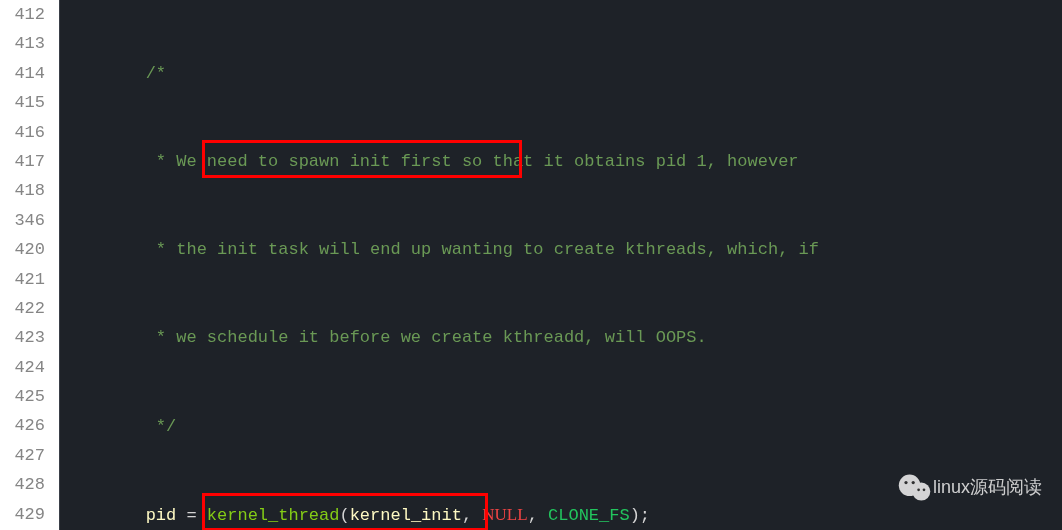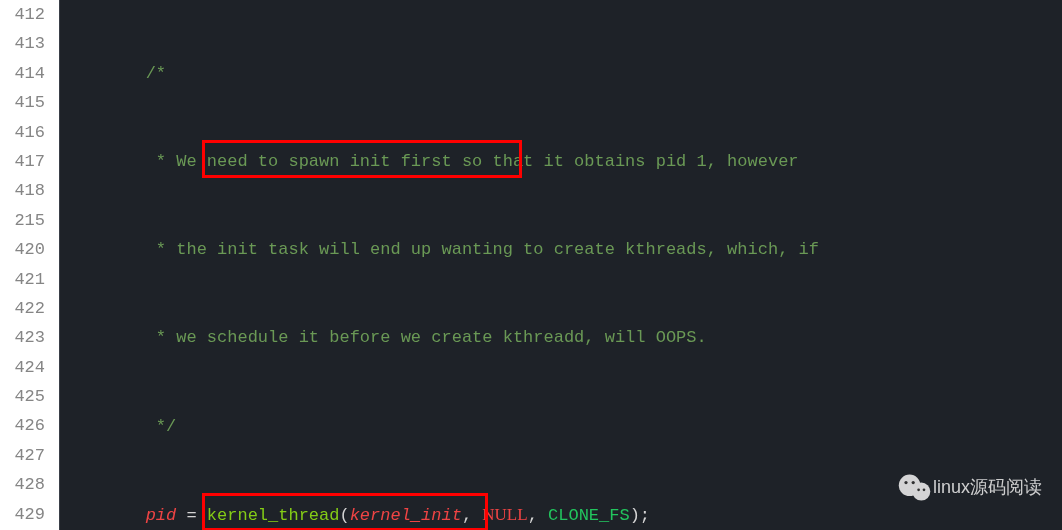--- a/index.html
+++ b/index.html
@@ -38,21 +38,21 @@
     }
     .code {
       padding-left: 4px;
       position: relative;
       white-space: pre;
     }
     .code-line {
       height: 29.4px;
     }
     .t-comment { color: #6a9955; }
-    .t-var { color: #ef4444; font-style: italic; }
+    .t-var { color: #fef9c3; }
     .t-op { color: #d4d4d4; }
     .t-fn { color: #84cc16; }
     .t-null { color: #ef4444; font-family: Liberation Serif, serif; }
     .t-const { color: #22c55e; }
     .t-punc { color: #d4d4d4; }
     .highlight-box {
       position: absolute;
       border: 3px solid #ff0000;
       pointer-events: none;
       z-index: 10;
@@ -83,21 +83,21 @@
 
 <div class="editor">
   <div class="gutter">
     <div class="gutter-line">412</div>
     <div class="gutter-line">413</div>
     <div class="gutter-line">414</div>
     <div class="gutter-line">415</div>
     <div class="gutter-line">416</div>
     <div class="gutter-line">417</div>
     <div class="gutter-line">418</div>
-    <div class="gutter-line">215</div>
+    <div class="gutter-line">346</div>
     <div class="gutter-line">420</div>
     <div class="gutter-line">421</div>
     <div class="gutter-line">422</div>
     <div class="gutter-line">423</div>
     <div class="gutter-line">424</div>
     <div class="gutter-line">425</div>
     <div class="gutter-line">426</div>
     <div class="gutter-line">427</div>
     <div class="gutter-line">428</div>
     <div class="gutter-line">429</div>

